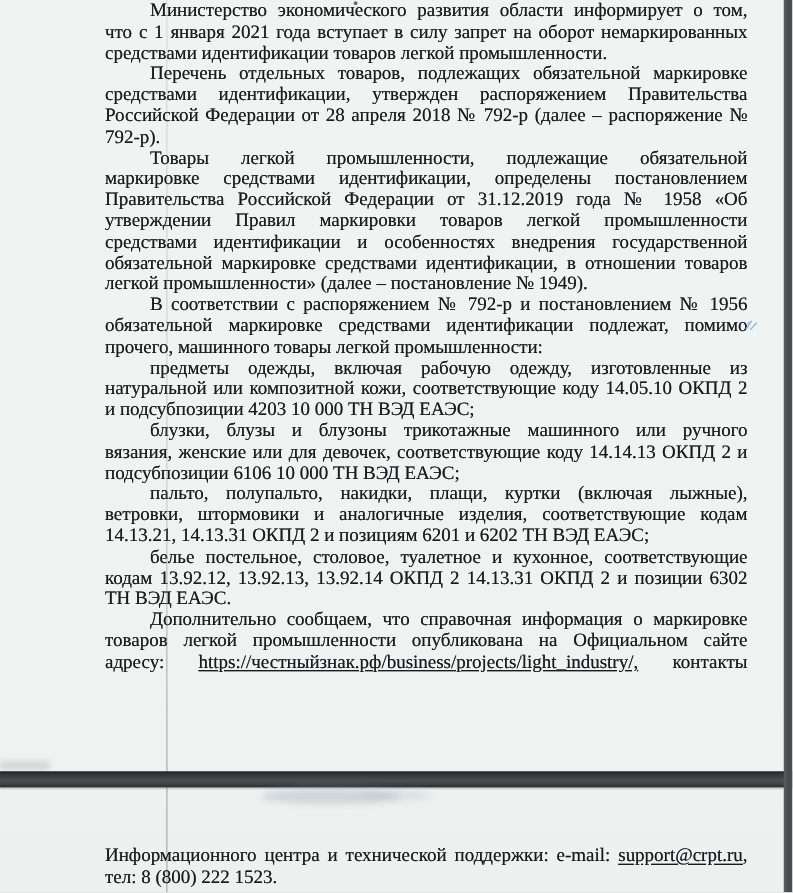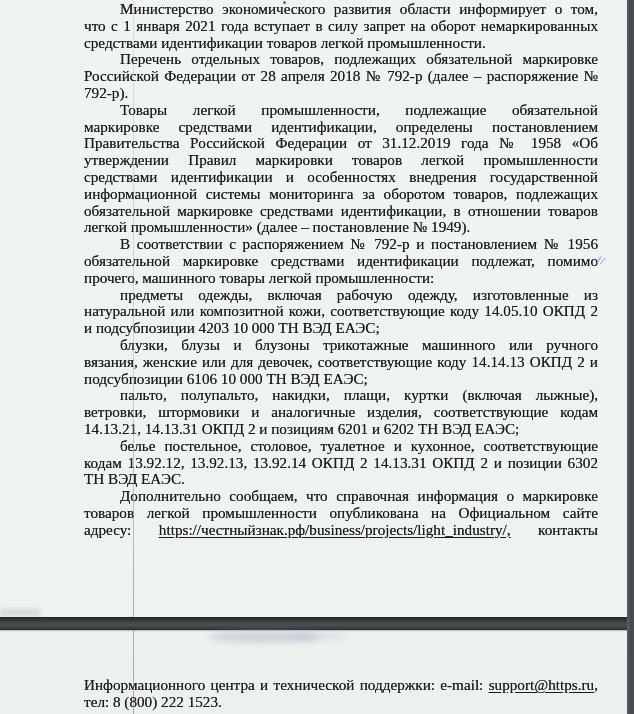--- a/index.html
+++ b/index.html
@@ -59,30 +59,30 @@
 <div class="screen">
 
   <div class="textblock" id="page1-text">
       <div class="para">
         <div class="line j ind"><span>Министерство экономического развития области информирует о том,</span></div>
         <div class="line j"><span>что с 1 января 2021 года вступает в силу запрет на оборот немаркированных</span></div>
         <div class="line"><span>средствами идентификации товаров легкой промышленности.</span></div>
       </div>
       <div class="para">
         <div class="line j ind"><span>Перечень отдельных товаров, подлежащих обязательной маркировке</span></div>
+        <div class="line j"><span>средствами идентификации, утвержден распоряжением Правительства</span></div>
         <div class="line j"><span>Российской Федерации от 28 апреля 2018 № 792-р (далее – распоряжение №</span></div>
         <div class="line"><span>792-р).</span></div>
       </div>
       <div class="para">
         <div class="line j ind"><span>Товары легкой промышленности, подлежащие обязательной</span></div>
         <div class="line j"><span>маркировке средствами идентификации, определены постановлением</span></div>
         <div class="line j"><span>Правительства Российской Федерации от 31.12.2019 года № 1958 «Об</span></div>
         <div class="line j"><span>утверждении Правил маркировки товаров легкой промышленности</span></div>
         <div class="line j"><span>средствами идентификации и особенностях внедрения государственной</span></div>
-        <div class="line j"><span>информационной системы мониторинга за оборотом товаров, подлежащих</span></div>
         <div class="line j"><span>обязательной маркировке средствами идентификации, в отношении товаров</span></div>
         <div class="line"><span>легкой промышленности» (далее – постановление № 1949).</span></div>
       </div>
       <div class="para">
         <div class="line j ind"><span>В соответствии с распоряжением № 792-р и постановлением № 1956</span></div>
         <div class="line j"><span>обязательной маркировке средствами идентификации подлежат, помимо</span></div>
         <div class="line"><span>прочего, машинного товары легкой промышленности:</span></div>
       </div>
       <div class="para">
         <div class="line j ind"><span>предметы одежды, включая рабочую одежду, изготовленные из</span></div>
@@ -120,20 +120,20 @@
     <path d="M4.2 4.8 l1.2 -1.2" stroke="#a9c4ec" stroke-width="0.9" fill="none" stroke-linecap="round"></path>
   </svg>
 
   <div class="separator"></div>
 
   <div class="smudge"></div>
   <div class="smudge s2"></div>
 
   <div class="textblock" id="page2-text">
       <div class="para">
-        <div class="line j"><span>Информационного центра и технической поддержки: e-mail: </span><span class="u">support@https.ru</span><span>,</span></div>
+        <div class="line j"><span>Информационного центра и технической поддержки: e-mail: </span><span class="u">support@crpt.ru</span><span>,</span></div>
         <div class="line"><span>тел: 8 (800) 222 1523.</span></div>
       </div>
     </div>
 
   <div class="scan-edge-right"></div>
 
 </div>
 
 </body></html>

